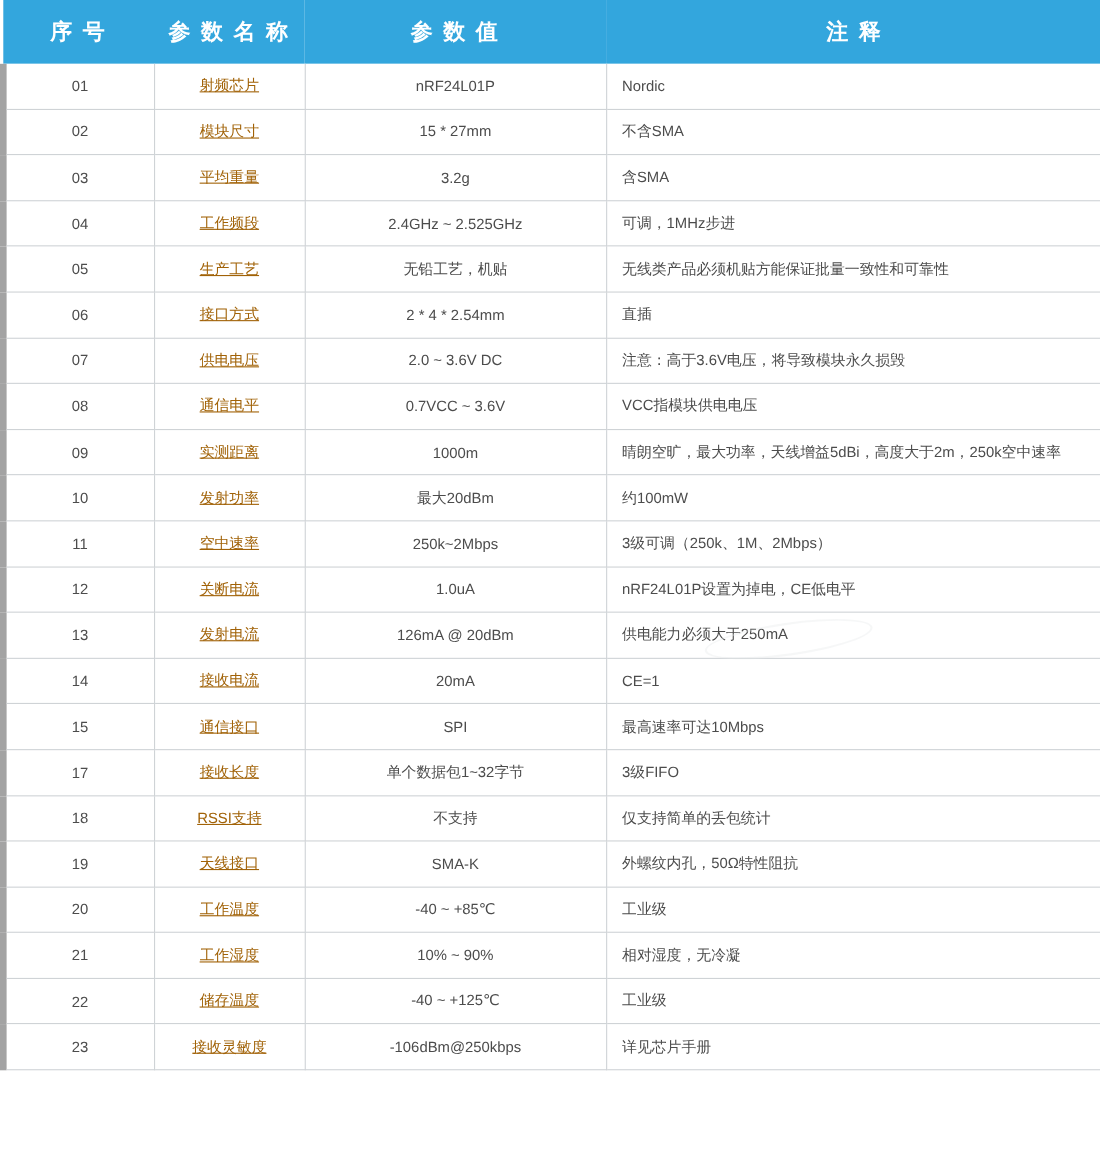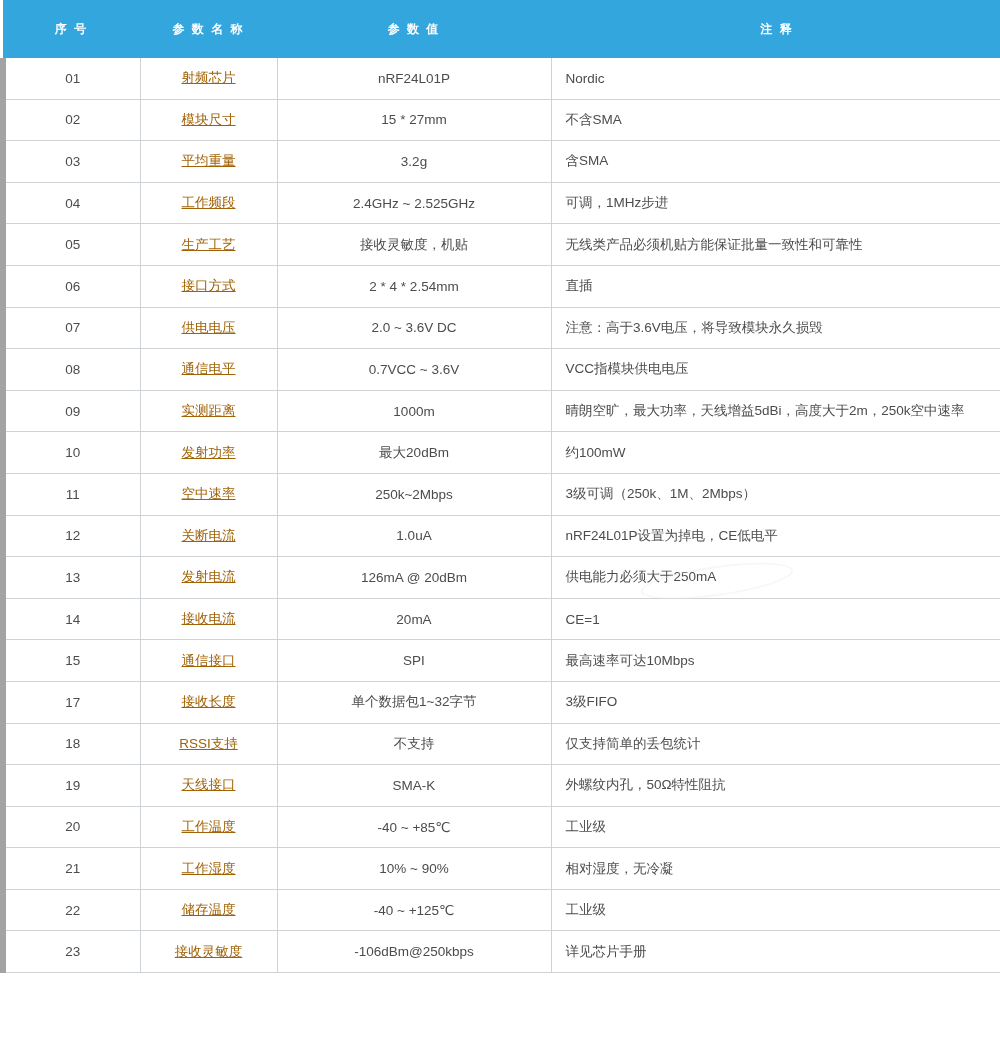--- a/index.html
+++ b/index.html
@@ -20,21 +20,21 @@
     table-layout: fixed;
   }
   table.spec-table col.c-index { width: 137px; }
   table.spec-table col.c-name  { width: 137px; }
   table.spec-table col.c-value { width: 274px; }
   table.spec-table col.c-note  { width: 452px; }
 
   thead th {
     background: #33a6dd;
     color: #ffffff;
-    font-size: 12px;
+    font-size: 20px;
     font-weight: bold;
     letter-spacing: 2px;
     height: 58px;
     line-height: 58px;
     padding: 0;
     text-align: center;
     border: none;
     vertical-align: middle;
   }
   thead th.note-head {
@@ -131,21 +131,21 @@
       </tr>
       <tr>
         <td class="cell-index">04</td>
         <td class="cell-name">工作频段</td>
         <td class="cell-value">2.4GHz ~ 2.525GHz</td>
         <td class="cell-note">可调，1MHz步进</td>
       </tr>
       <tr>
         <td class="cell-index">05</td>
         <td class="cell-name">生产工艺</td>
-        <td class="cell-value">接收灵敏度，机贴</td>
+        <td class="cell-value">无铅工艺，机贴</td>
         <td class="cell-note">无线类产品必须机贴方能保证批量一致性和可靠性</td>
       </tr>
       <tr>
         <td class="cell-index">06</td>
         <td class="cell-name">接口方式</td>
         <td class="cell-value">2 * 4 * 2.54mm</td>
         <td class="cell-note">直插</td>
       </tr>
       <tr>
         <td class="cell-index">07</td>

